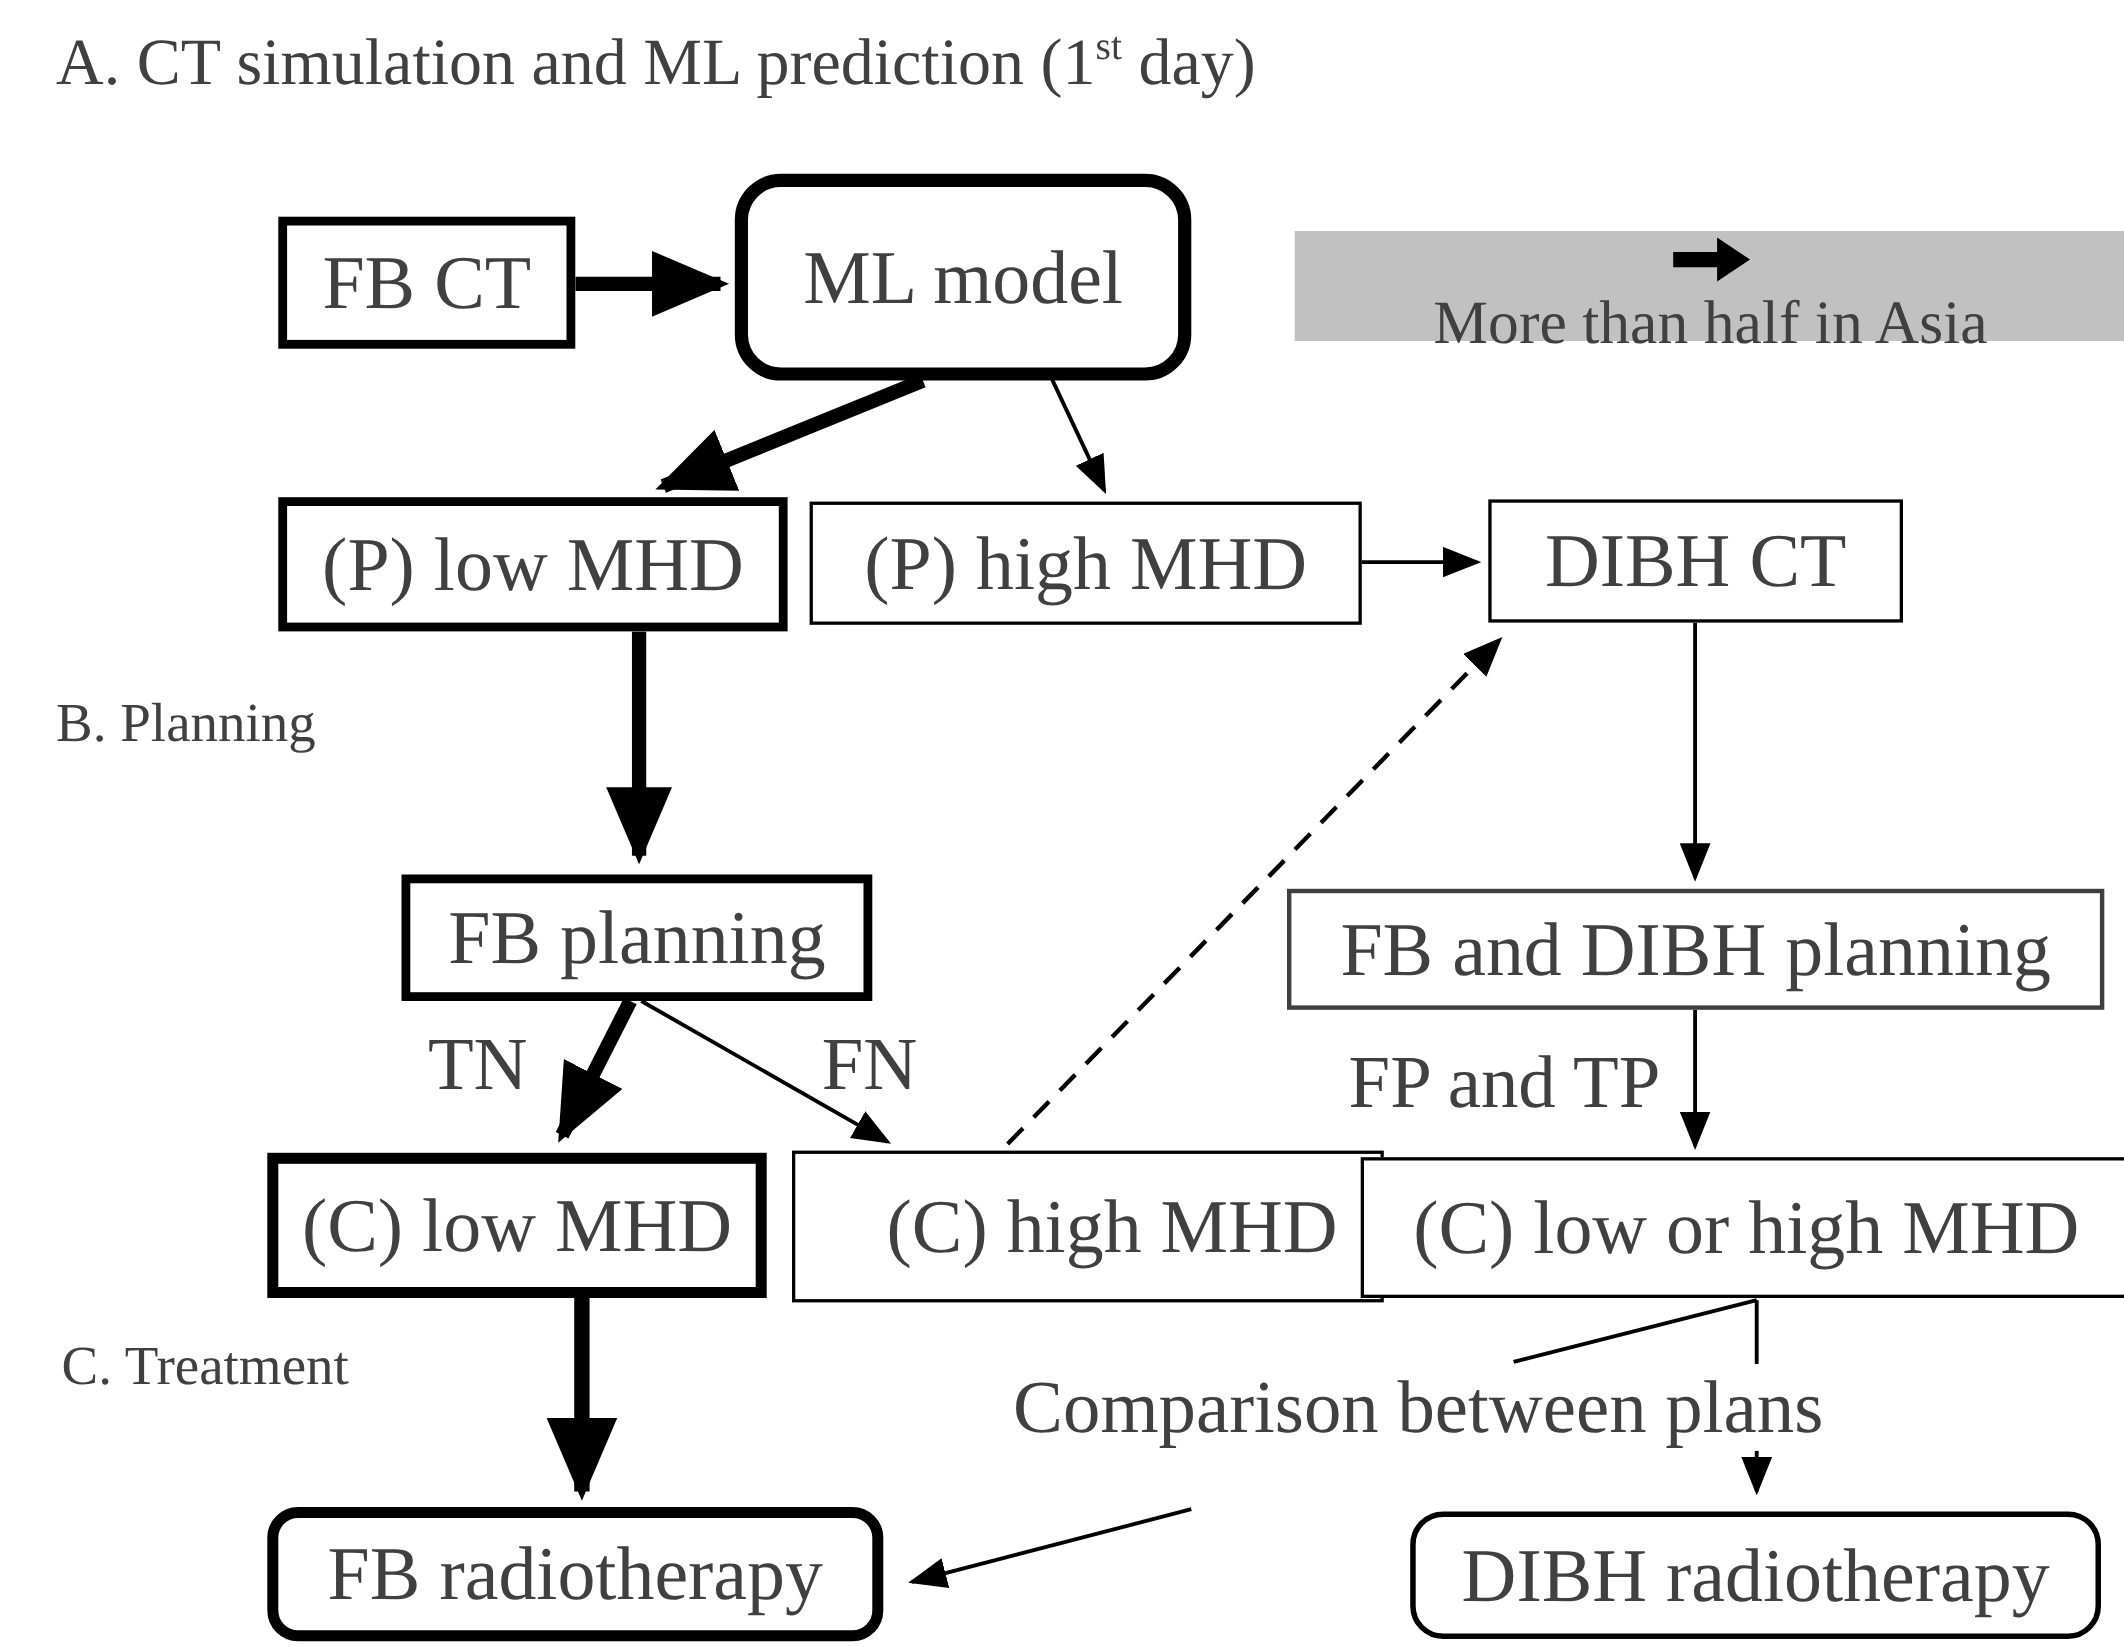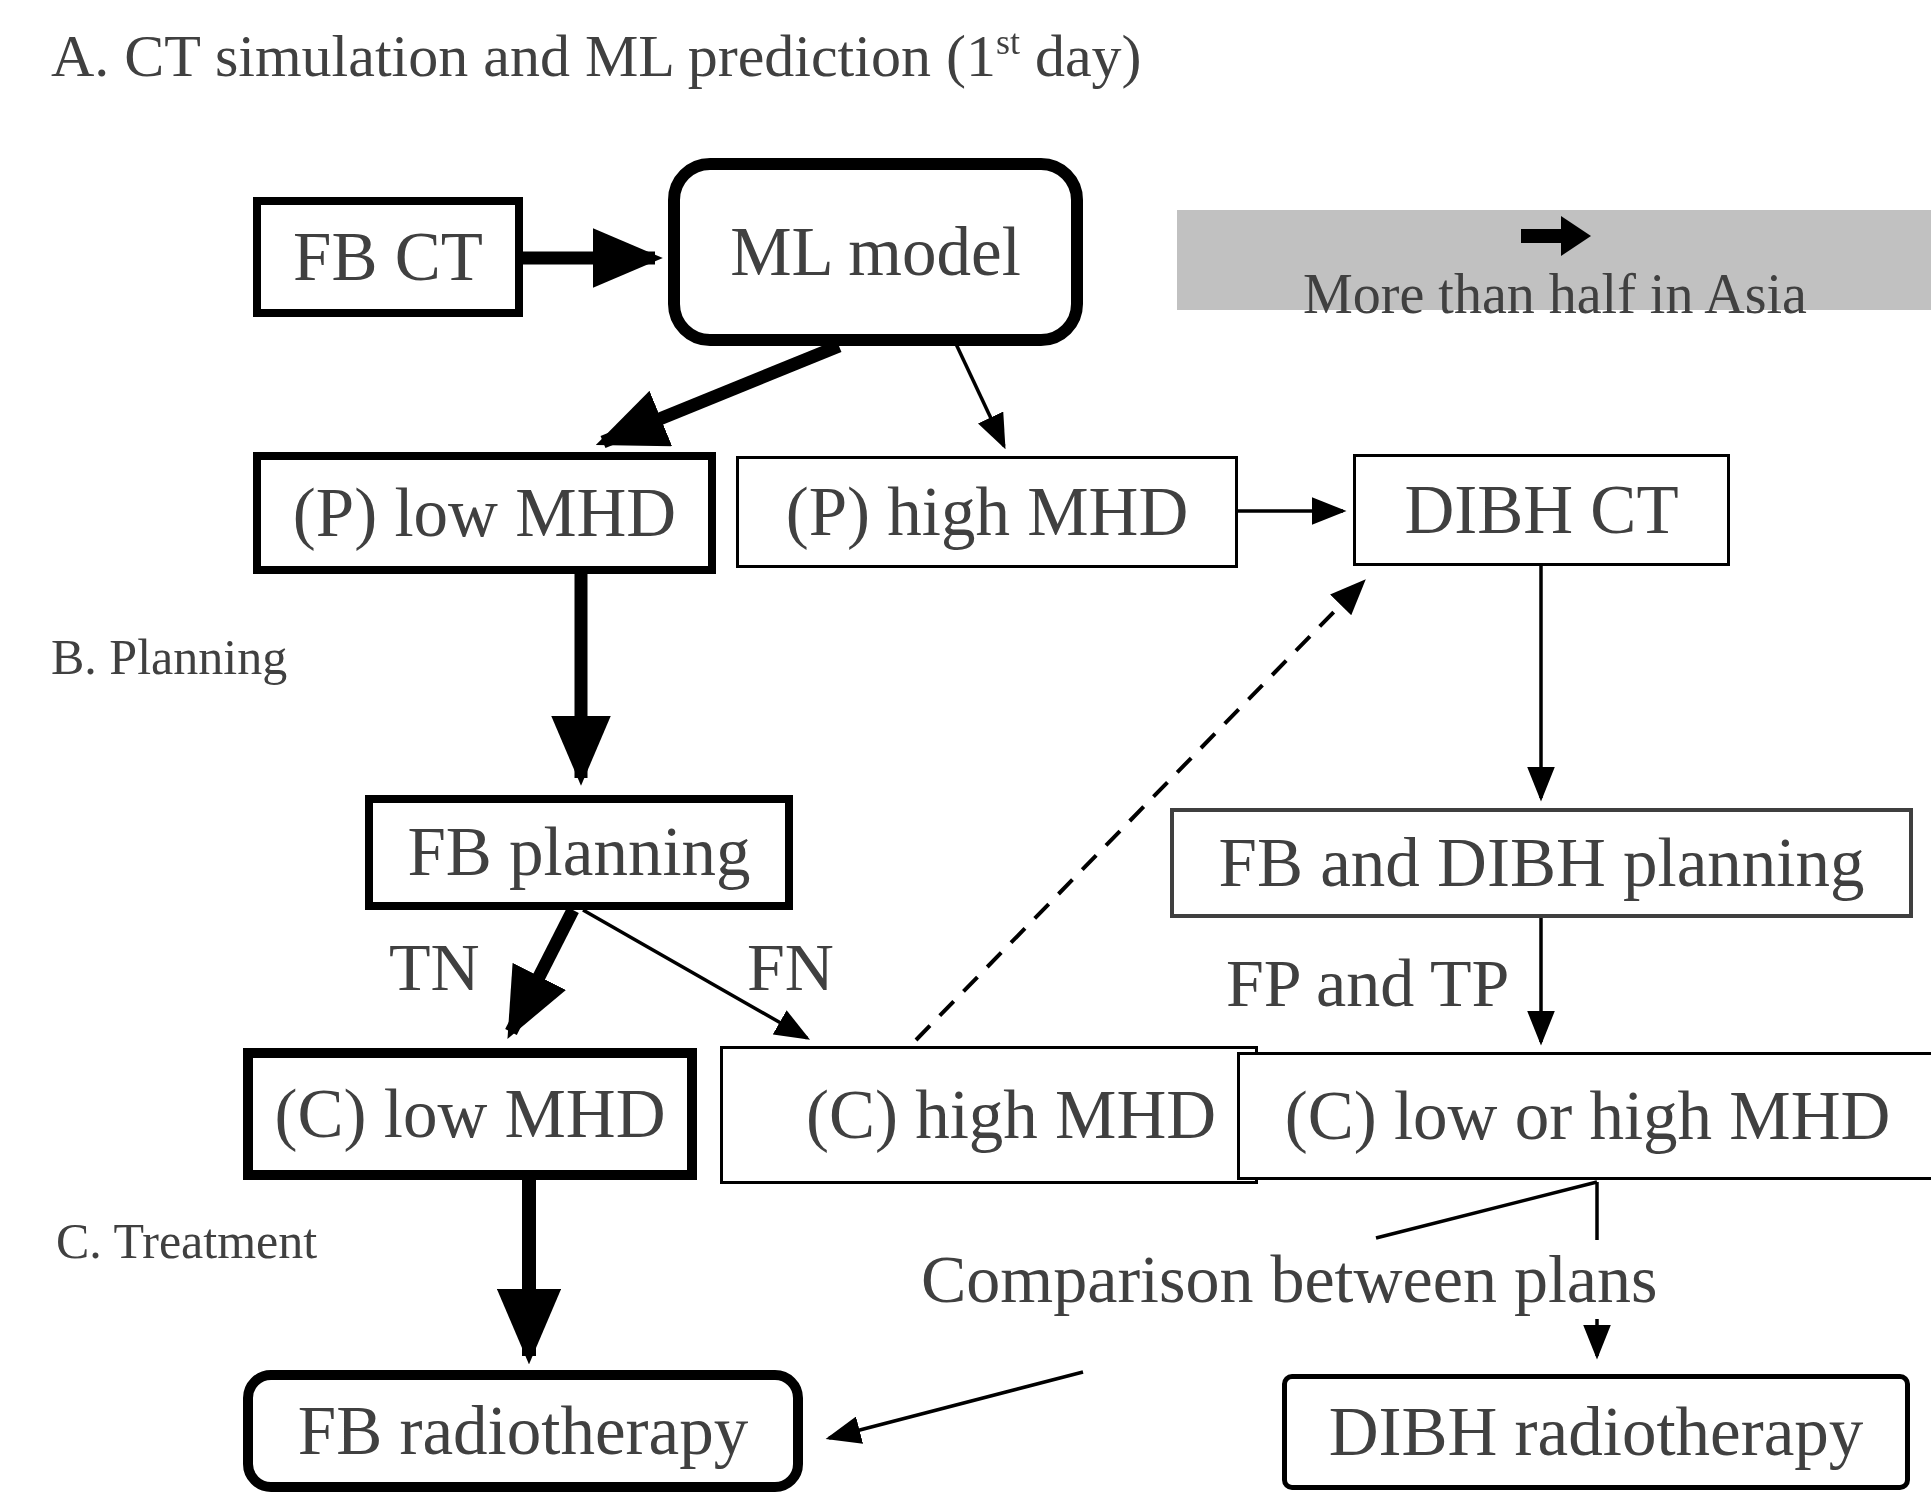--- a/index.html
+++ b/index.html
@@ -22,21 +22,21 @@
   #ml-model{left:647px;top:158px;width:415px;height:188px;border-width:12px;border-radius:42px;}
   #p-low{left:232px;top:452px;width:463px;height:122px;border-width:8px;}
   #p-high{left:715px;top:456px;width:502px;height:112px;}
   #dibh-ct{left:1332px;top:454px;width:377px;height:112px;}
   #fb-planning{left:344px;top:795px;width:428px;height:115px;border-width:8px;}
   #fb-dibh-planning{left:1149px;top:808px;width:743px;height:110px;border-width:4px;border-color:#3f3f3f;}
   #c-low{left:222px;top:1048px;width:454px;height:132px;border-width:10px;}
   #c-high{left:699px;top:1046px;width:538px;height:138px;padding-left:44px;}
   #c-low-or-high{left:1216px;top:1052px;width:701px;height:128px;}
   #fb-rt{left:222px;top:1370px;width:560px;height:122px;border-width:10px;border-radius:28px;}
-  #dibh-rt{left:1261px;top:1374px;width:628px;height:116px;border-width:5px;border-radius:10px;}
+  #dibh-rt{left:1261px;top:1374px;width:628px;height:116px;border-width:5px;border-radius:30px;}
   #legend{
     position:absolute;z-index:2;left:1156px;top:210px;width:756px;height:100px;
     display:flex;align-items:center;font-size:56px;white-space:nowrap;
   }
   #legend .arrow-glyph{display:inline-block;margin:0 10px 0 14px;line-height:0;}
   #lbl-tn{left:368px;top:928px;}
   #lbl-fn{left:726px;top:928px;}
   #lbl-fp-tp{left:1205px;top:944px;}
   #lbl-comparison{left:894px;top:1240px;background:#fff;padding:0 6px;}
   #sec-b{left:30px;top:628px;}

